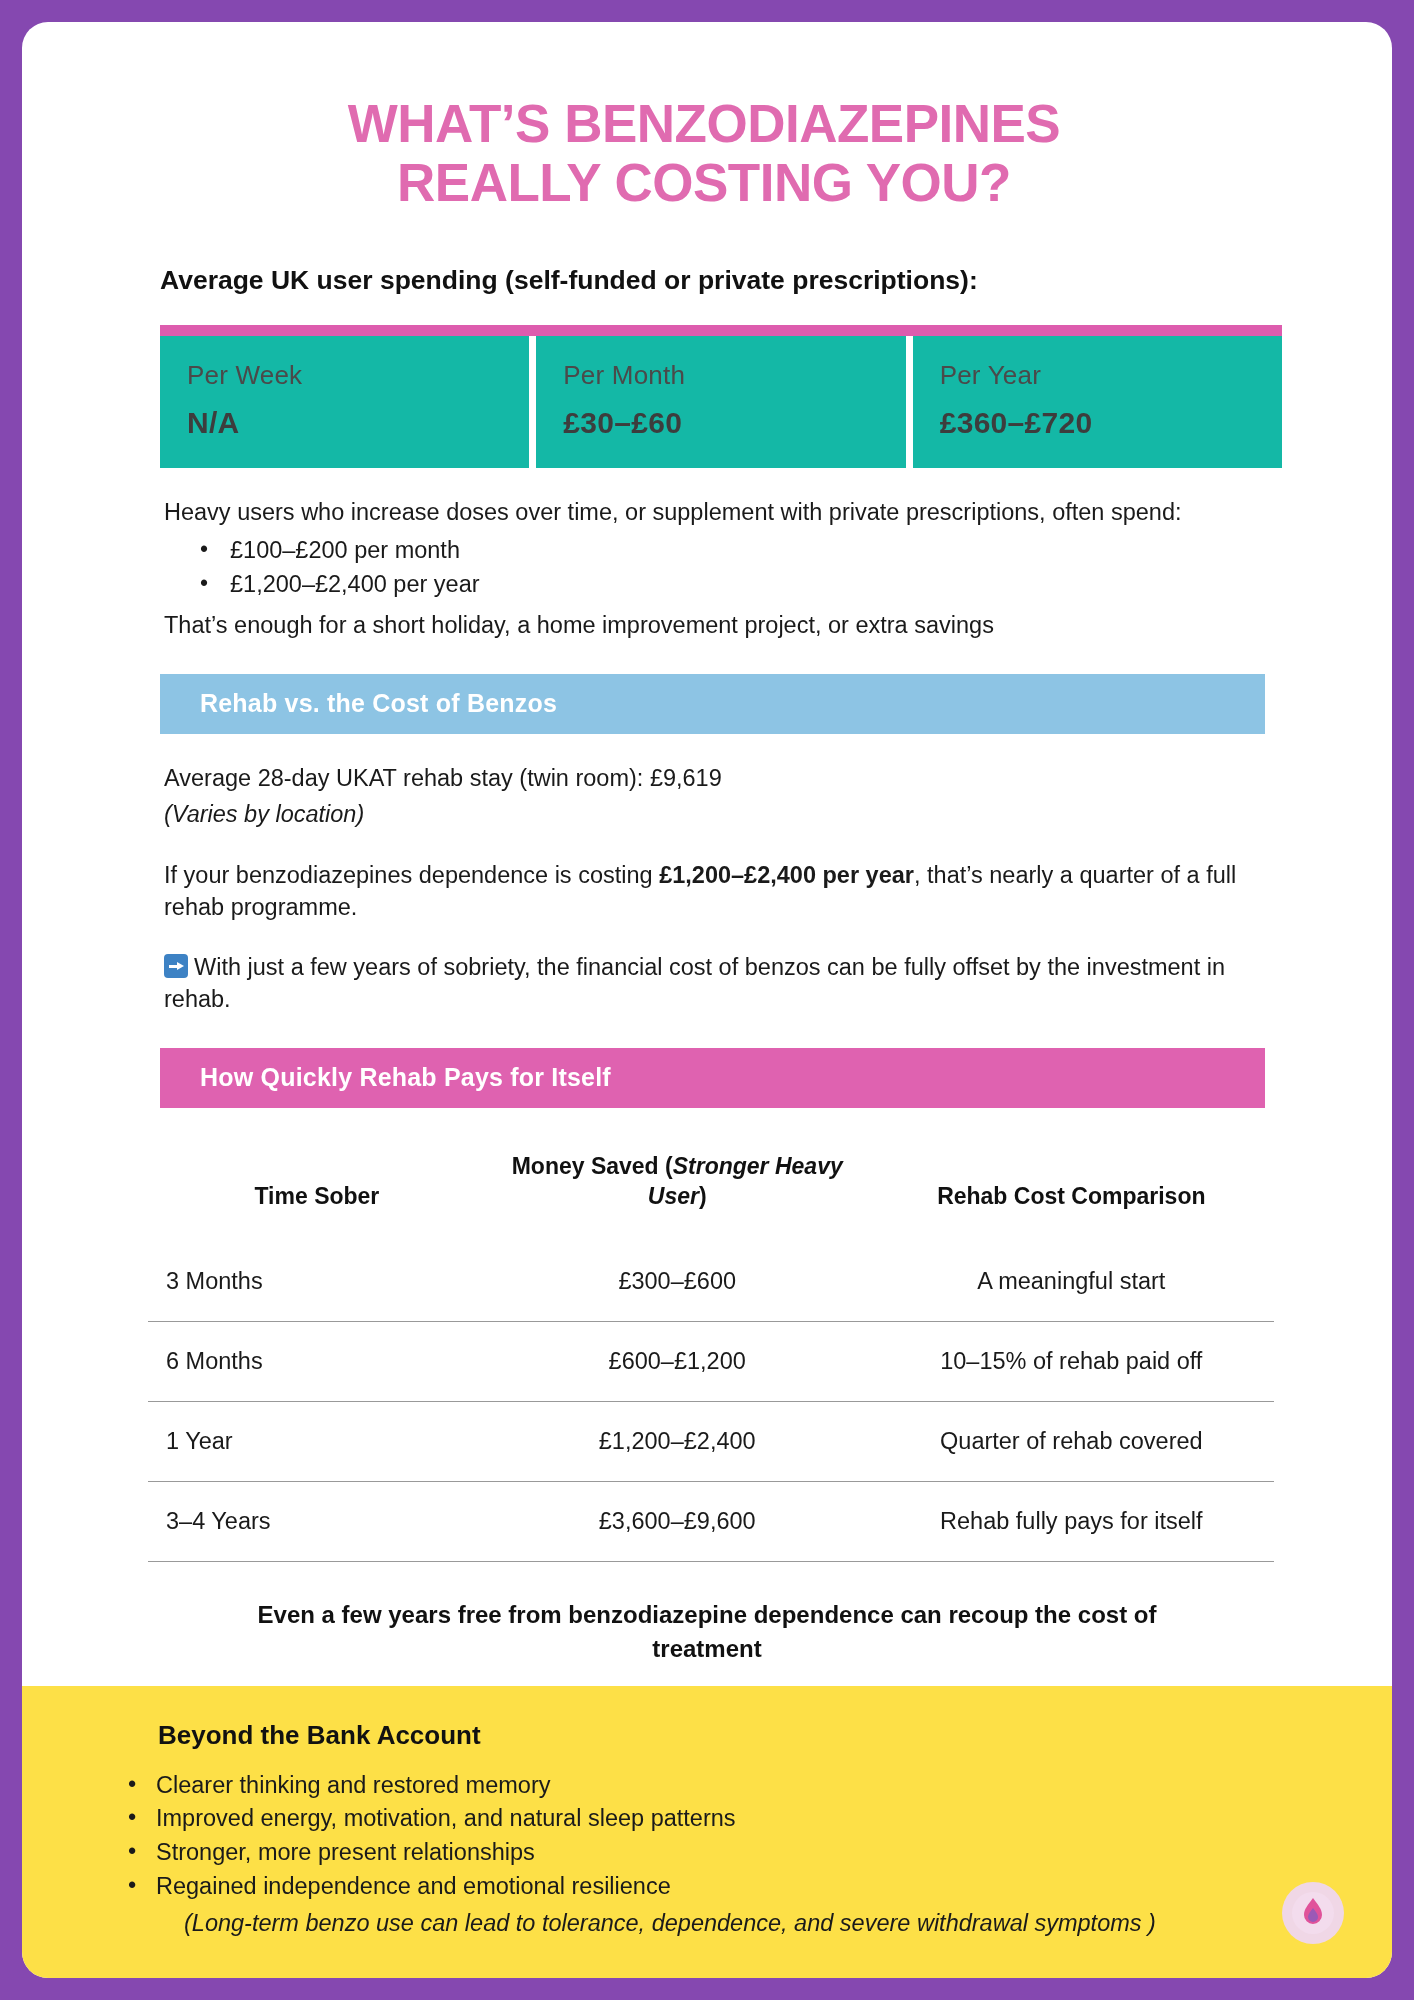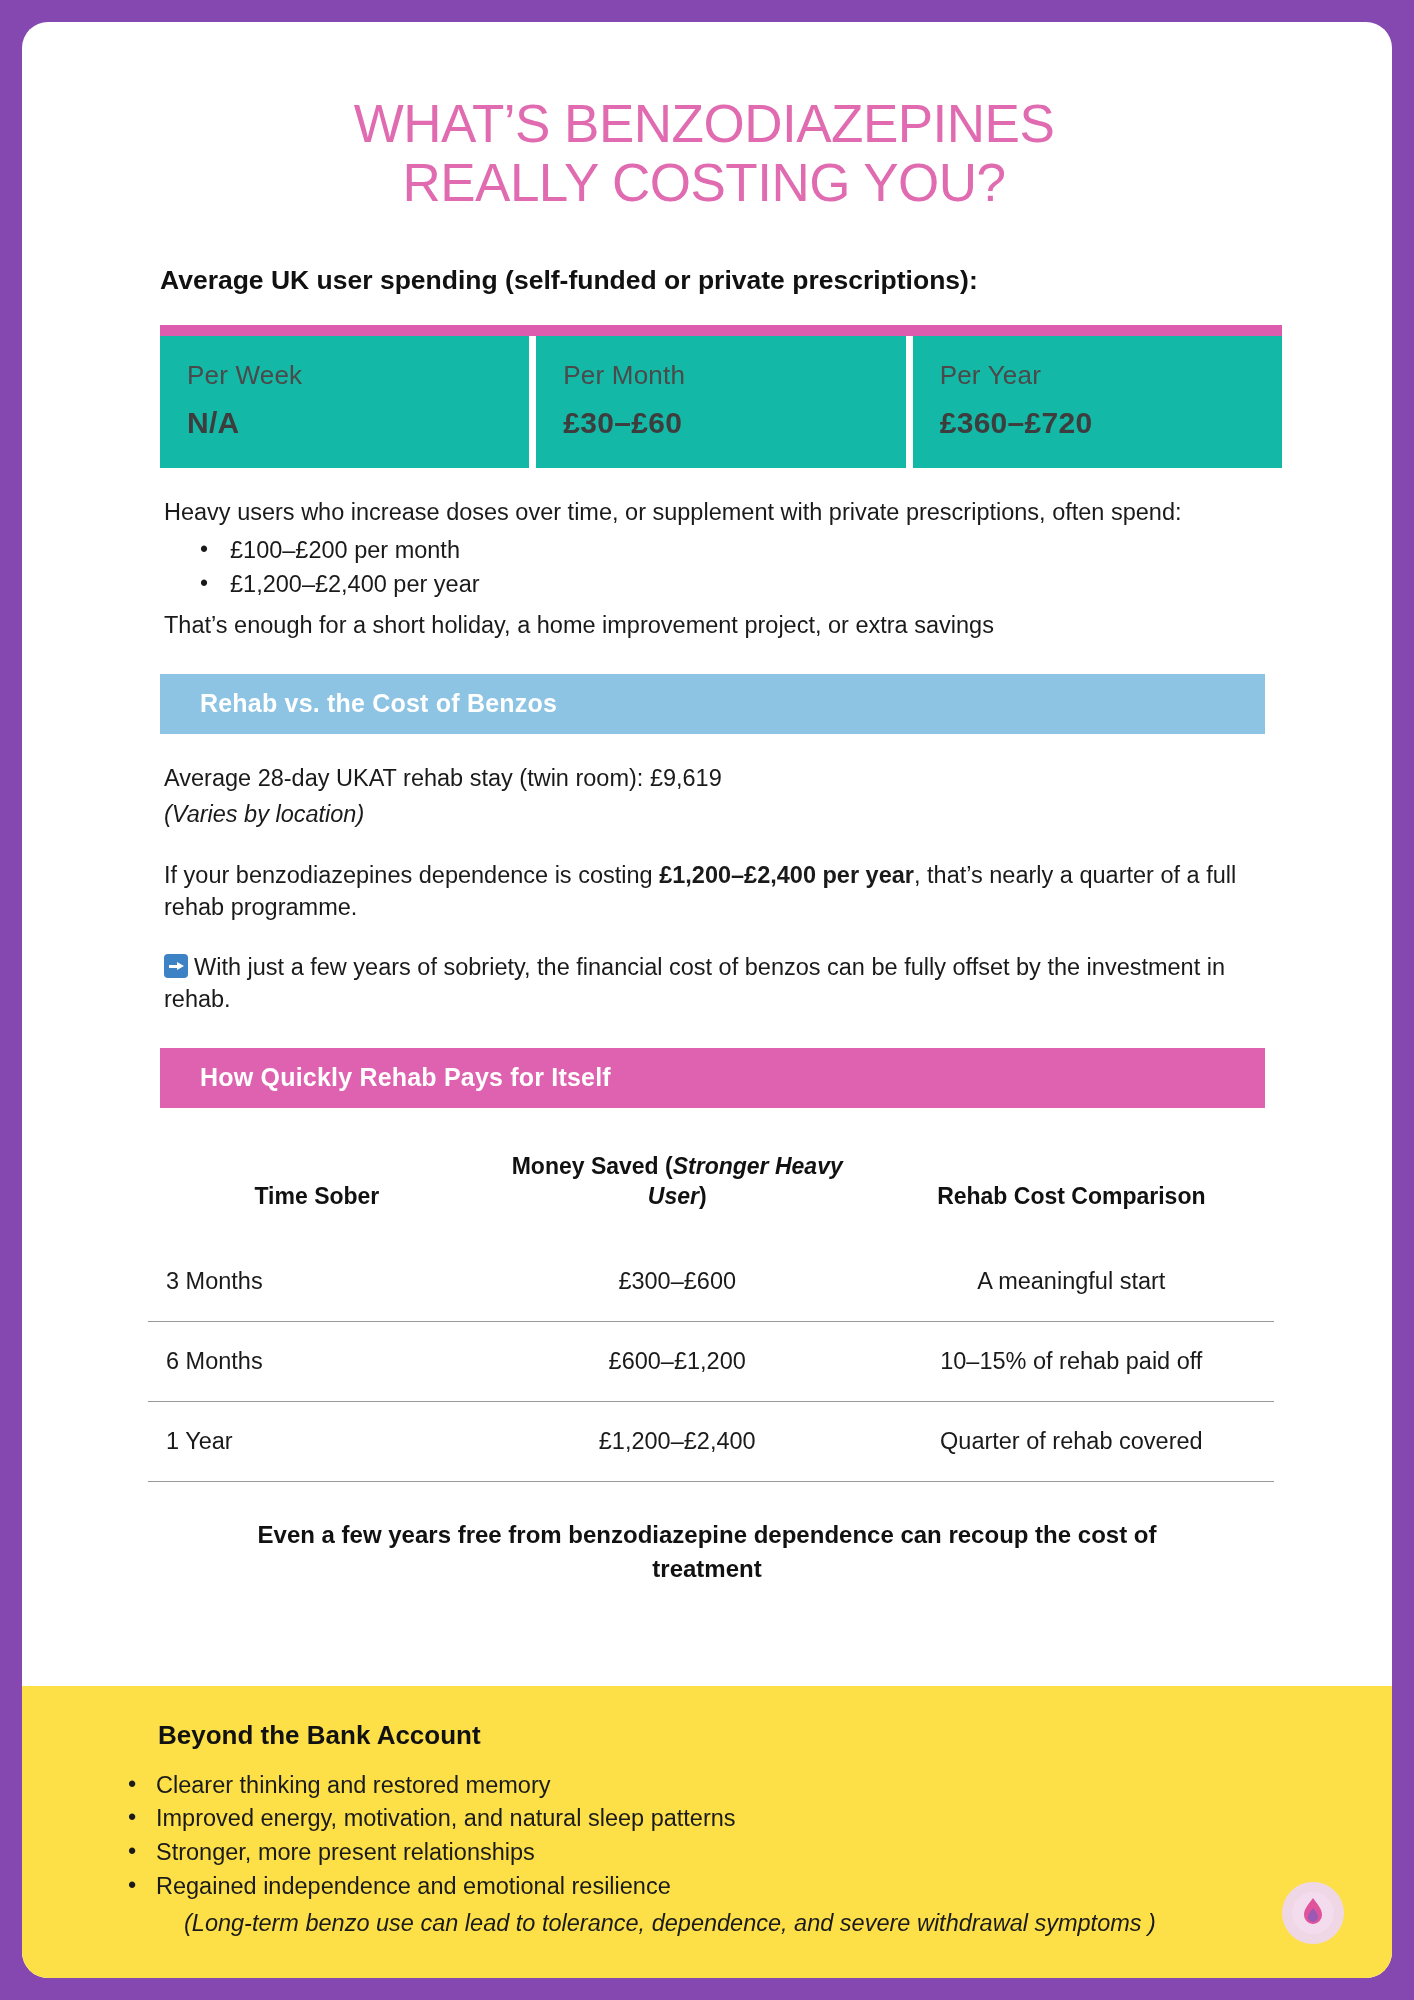--- a/index.html
+++ b/index.html
@@ -20,21 +20,21 @@
     height: 1956px;
     background: #ffffff;
     border-radius: 26px;
     overflow: hidden;
   }
 
   
   .title {
     color: #e06bb0;
     font-size: 53px;
-    font-weight: normal;
+    font-weight: bold;
     text-align: center;
     line-height: 1.12;
     letter-spacing: -0.5px;
     padding: 72px 120px 0 114px;
   }
 
   
   .subtitle {
     font-size: 26.5px;
     font-weight: bold;
@@ -331,20 +331,25 @@
         <tr>
           <td class="left">6 Months</td>
           <td>£600–£1,200</td>
           <td>10–15% of rehab paid off</td>
         </tr>
         <tr>
           <td class="left">1 Year</td>
           <td>£1,200–£2,400</td>
           <td>Quarter of rehab covered</td>
         </tr>
+        <tr>
+          <td class="left">3–4 Years</td>
+          <td>£3,600–£9,600</td>
+          <td>Rehab fully pays for itself</td>
+        </tr>
       </tbody>
     </table>
   </div>
 
   <div class="summary">Even a few years free from benzodiazepine dependence can recoup the cost of treatment</div>
 
   <div class="footer">
     <div class="footer-title">Beyond the Bank Account</div>
     <ul class="footer-bullets">
       <li>Clearer thinking and restored memory</li>

